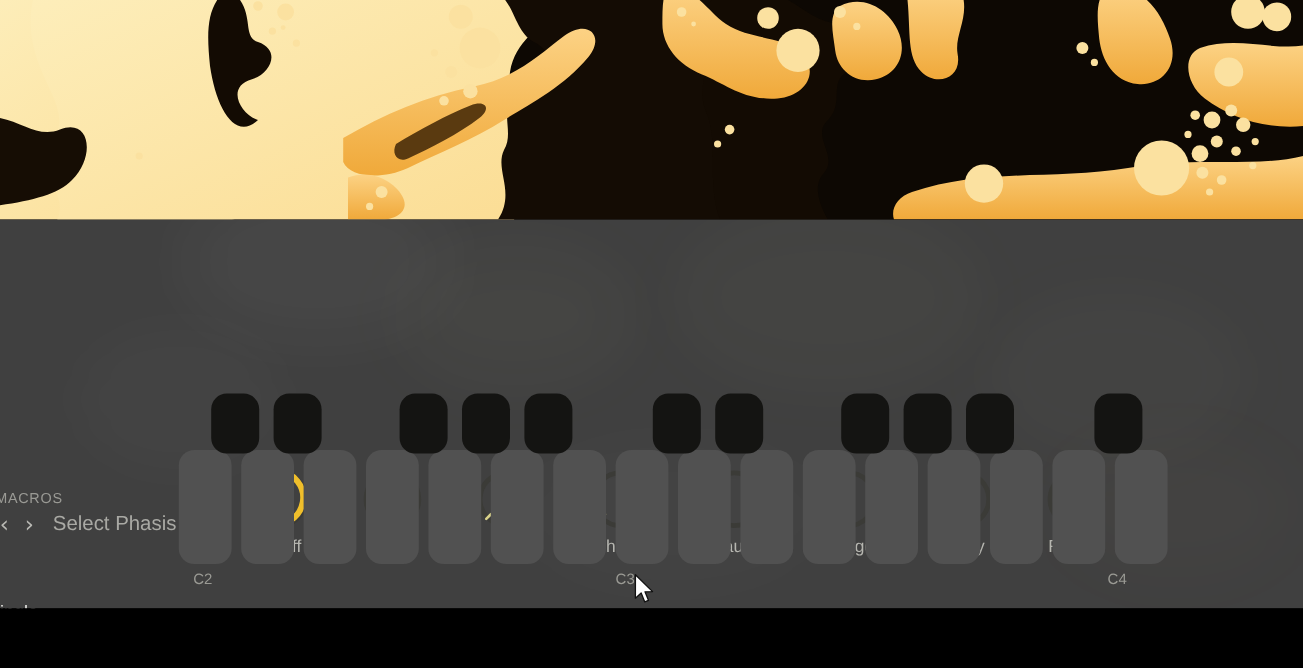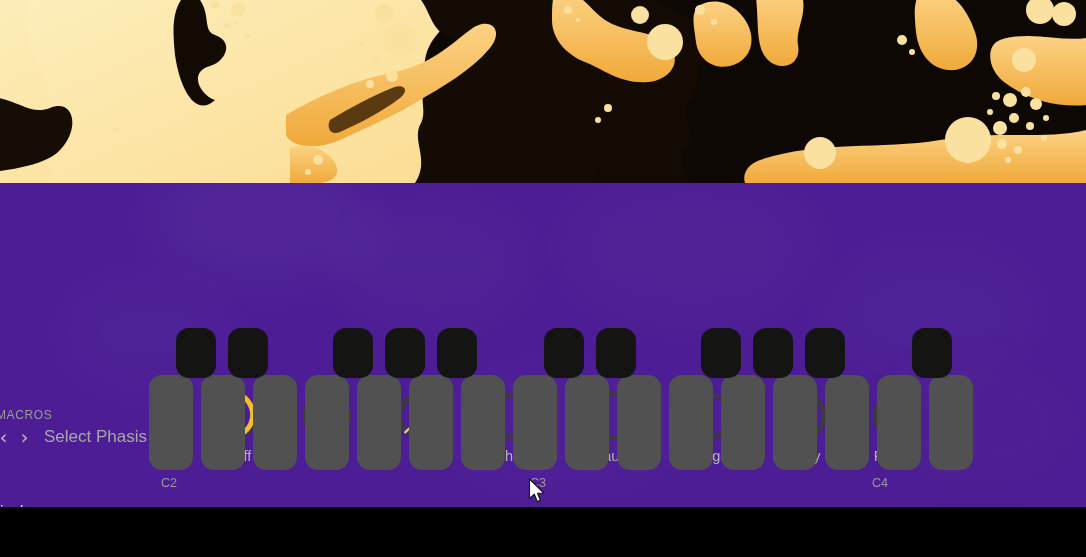--- a/index.html
+++ b/index.html
@@ -14,21 +14,21 @@
   
   .artwork {
     position:absolute; left:0; top:0; width:1086px; height:183px;
     background:#140d06; overflow:hidden;
   }
   .artwork svg { display:block; width:1086px; height:183px; }
 
   
   .panel {
     position:absolute; left:0; top:183px; width:1086px; height:324px;
-    background:#4c1d95;
+    background:#404040;
     overflow:hidden;
   }
   
   .panel-glow { position:absolute; inset:0; pointer-events:none; }
   .blob { position:absolute; border-radius:50%; filter:blur(26px); }
 
   .panel-inner { position:absolute; inset:0; }
 
   
   .macros-label {
@@ -286,22 +286,22 @@
         <div class="bkey" style="left:437px;"></div>
         <div class="bkey" style="left:544px;"></div>
         <div class="bkey" style="left:596px;"></div>
         <div class="bkey" style="left:701px;"></div>
         <div class="bkey" style="left:753px;"></div>
         <div class="bkey" style="left:805px;"></div>
         <div class="bkey" style="left:912px;"></div>
       </div>
 
       <div class="oct-label" style="left:161px;">C2</div>
-      <div class="oct-label" style="left:530px;">C3</div>
-      <div class="oct-label" style="left:872px;">C4</div>
+      <div class="oct-label" style="left:513px;">C3</div>
+      <div class="oct-label" style="left:923px;">C4</div>
 
     </div>
   </div>
 
   <div class="bottombar"></div>
 
   <div class="cursor">
     <svg width="19" height="27" viewBox="0 0 19 27" aria-hidden="true">
       <path d="M1.5,1 L1.5,20.5 L6.3,16.2 L9.3,23.6 L12.4,22.3 L9.5,15.2 L15.8,15.0 Z" fill="#ffffff" stroke="#111111" stroke-width="1.1" stroke-linejoin="round"></path>
     </svg>

